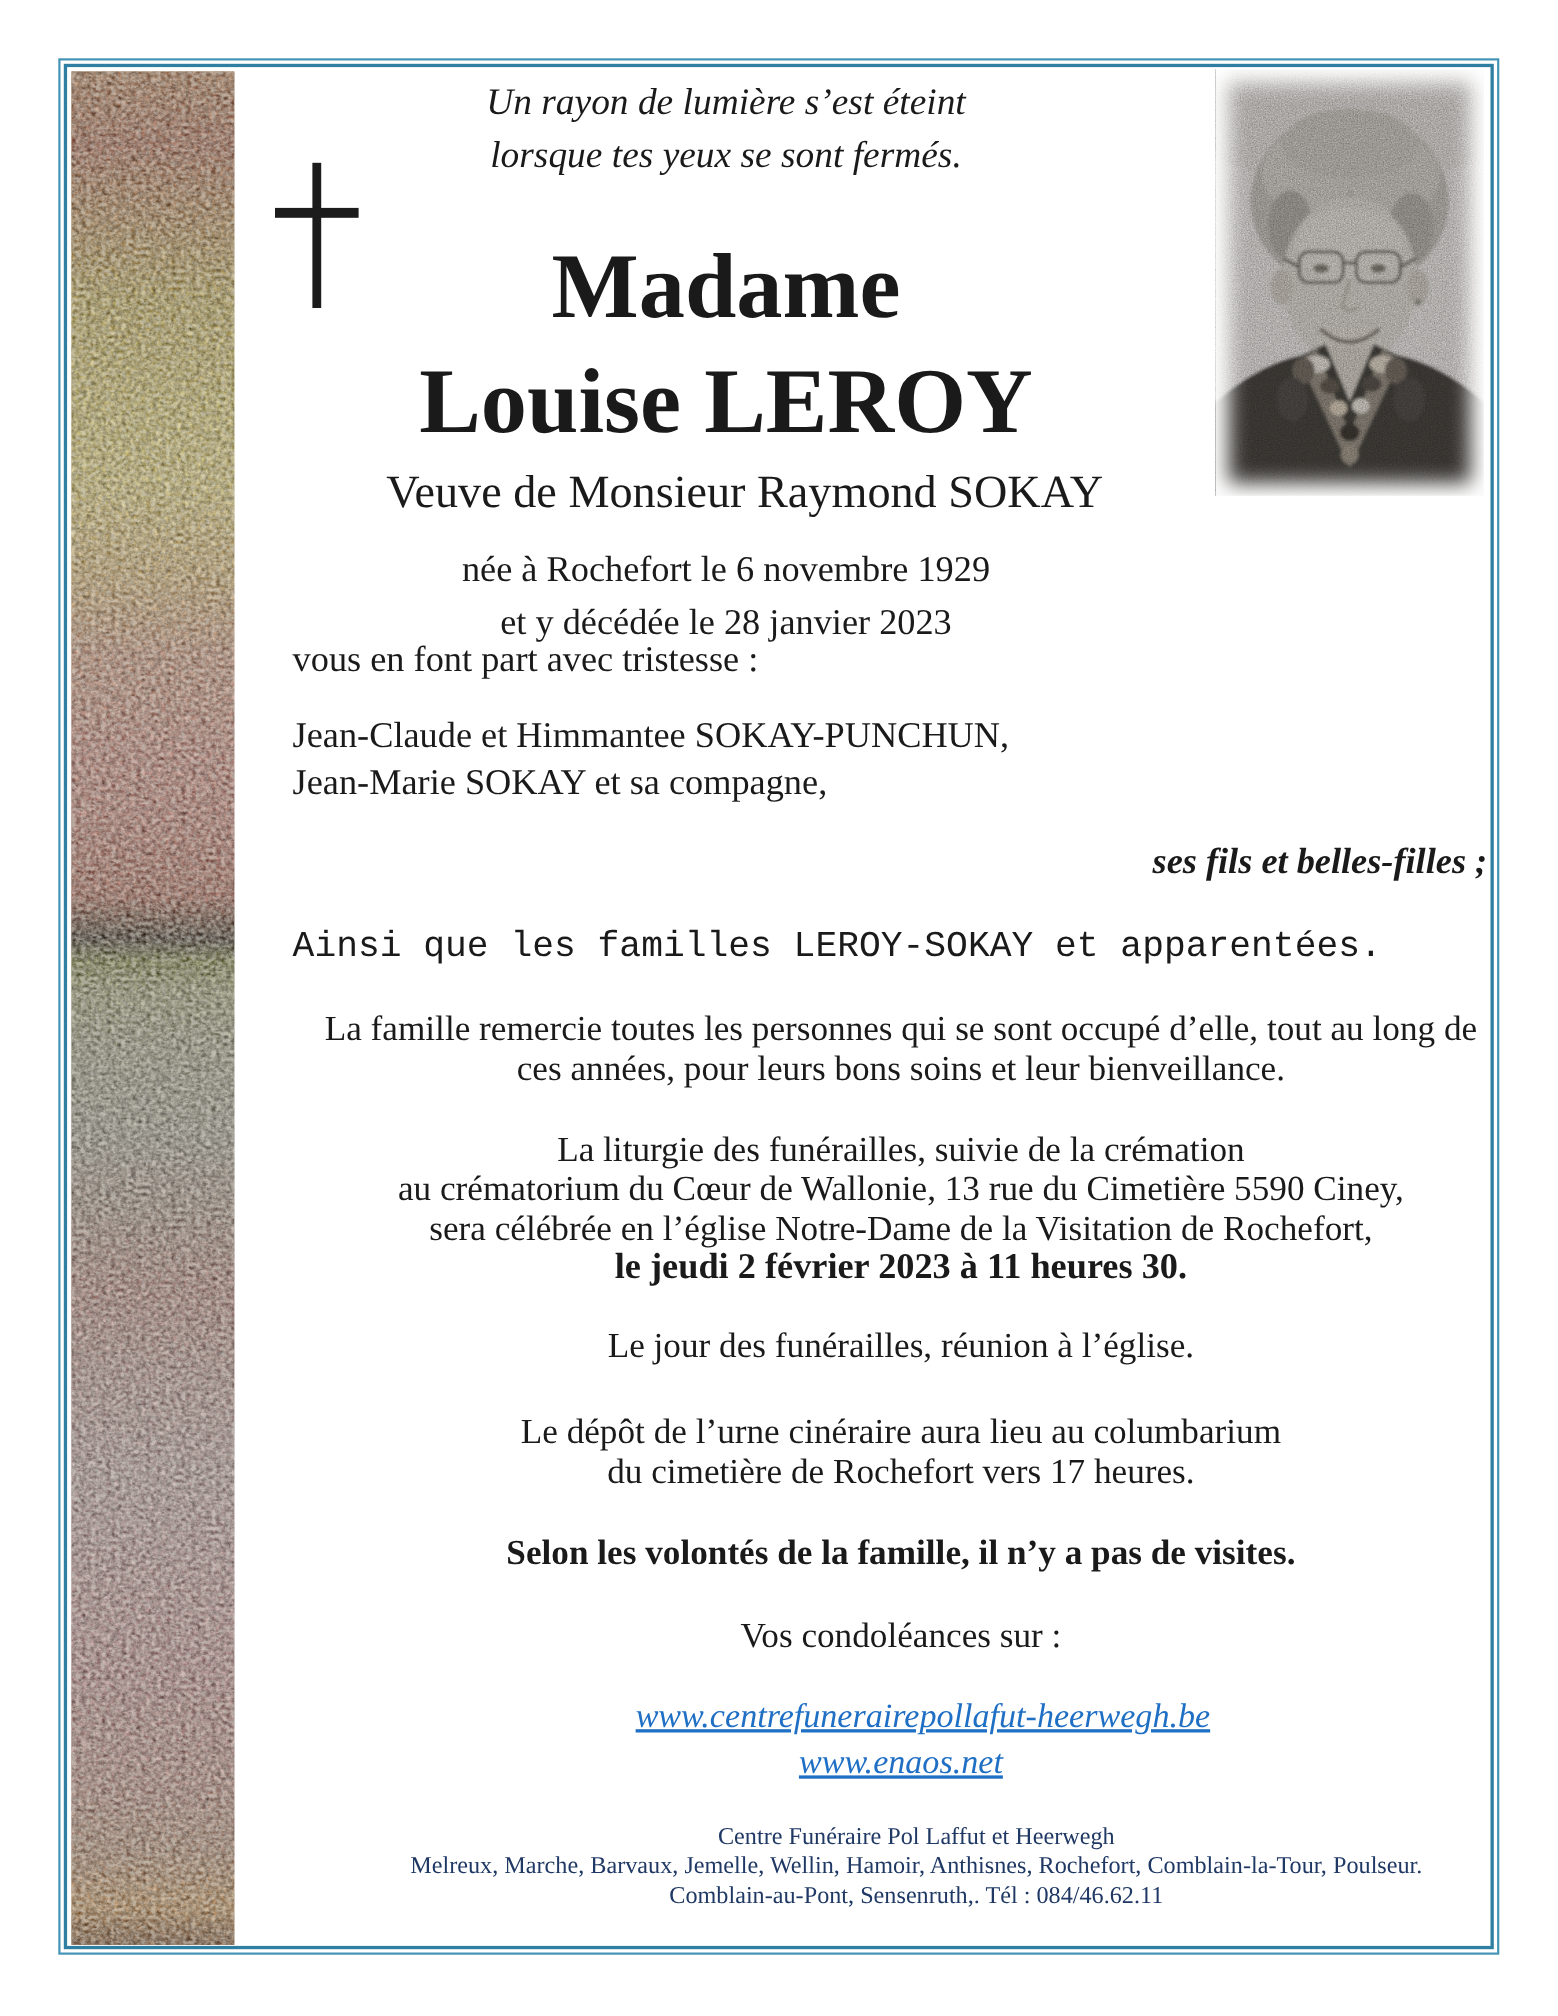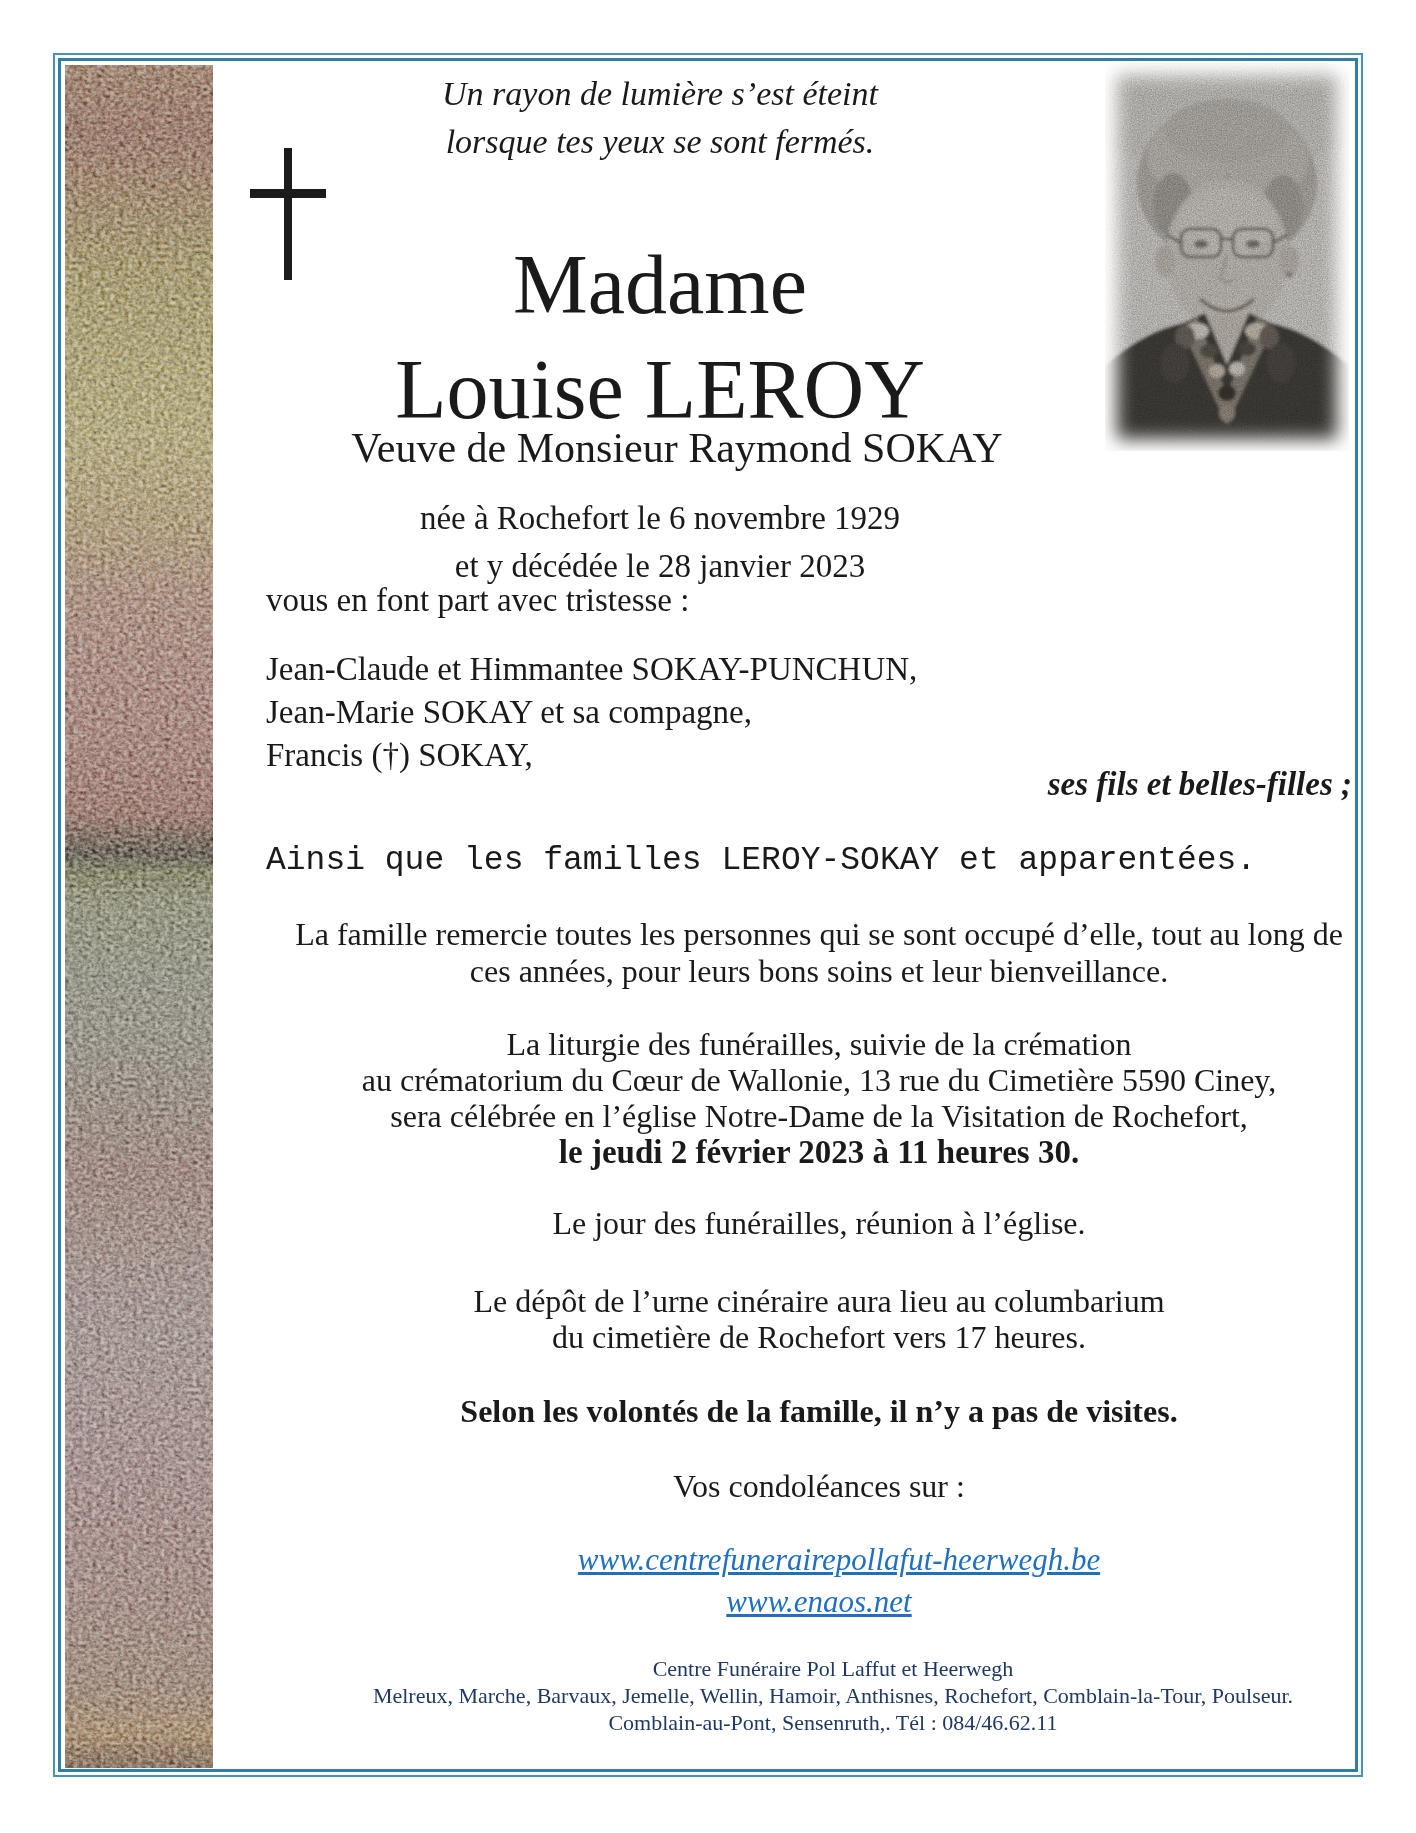--- a/index.html
+++ b/index.html
@@ -45,21 +45,21 @@
   
   .cross{position:absolute;left:248px;top:148px;width:80px;height:134px;}
   .cross .v{position:absolute;left:36px;top:0;width:8px;height:132px;background:#1c1c1c;}
   .cross .h{position:absolute;left:2px;top:41px;width:76px;height:9px;background:#1c1c1c;}
   
   .tb{position:absolute;white-space:nowrap;margin-left:21px;}
   .col-title{left:213px;width:852px;text-align:center;}
   .col-full{left:227px;width:1142px;text-align:center;}
   .left-col{left:245px;text-align:left;}
   .epigraph{top:70px;font-size:34px;font-style:italic;line-height:48px;}
-  .deceased-title{top:232px;font-size:84px;font-weight:normal;line-height:105px;}
+  .deceased-title{top:208px;font-size:84px;font-weight:bold;line-height:105px;}
   .relation{top:424px;font-size:42px;padding-left:17px;}
   .birth{top:500px;font-size:33px;}
   .death{top:548px;font-size:33px;}
   .intro{top:582px;font-size:33px;}
   .relatives{top:648px;font-size:33px;line-height:43px;}
   .role{top:766px;right:64px;left:213px;text-align:right;font-size:33px;font-weight:bold;font-style:italic;}
   .families{top:842px;font-size:33px;font-family:Liberation Mono, monospace;}
   .thanks{top:916px;font-size:32px;line-height:37px;}
   .ceremony{top:1026px;font-size:32px;line-height:36px;}
   .ceremony .bold-line{font-size:33px;font-weight:bold;}
@@ -178,21 +178,20 @@
 
   <div class="tb col-title relation">Veuve de Monsieur Raymond SOKAY</div>
   <div class="tb col-title birth">née à Rochefort le 6 novembre 1929</div>
   <div class="tb col-title death">et y décédée le 28 janvier 2023</div>
 
   <div class="tb left-col intro">vous en font part avec tristesse :</div>
 
   <div class="tb left-col relatives">
     <div>Jean-Claude et Himmantee SOKAY-PUNCHUN,</div>
     <div>Jean-Marie SOKAY et sa compagne,</div>
-    <div>Francis (†) SOKAY,</div>
   </div>
 
   <div class="tb role">ses fils et belles-filles ;</div>
 
   <div class="tb left-col families">Ainsi que les familles LEROY-SOKAY et apparentées.</div>
 
   <div class="tb col-full thanks">
     <div>La famille remercie toutes les personnes qui se sont occupé d’elle, tout au long de</div>
     <div>ces années, pour leurs bons soins et leur bienveillance.</div>
   </div>

